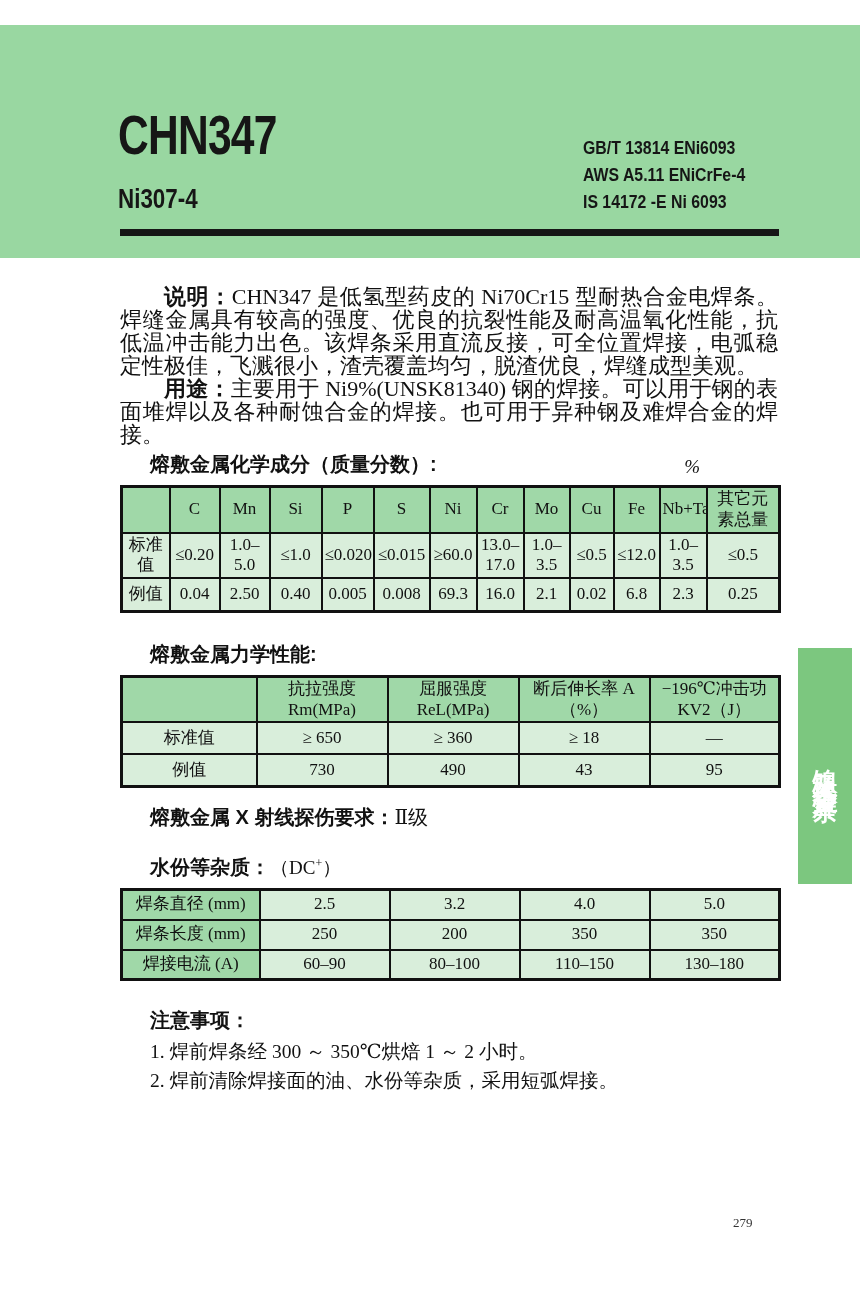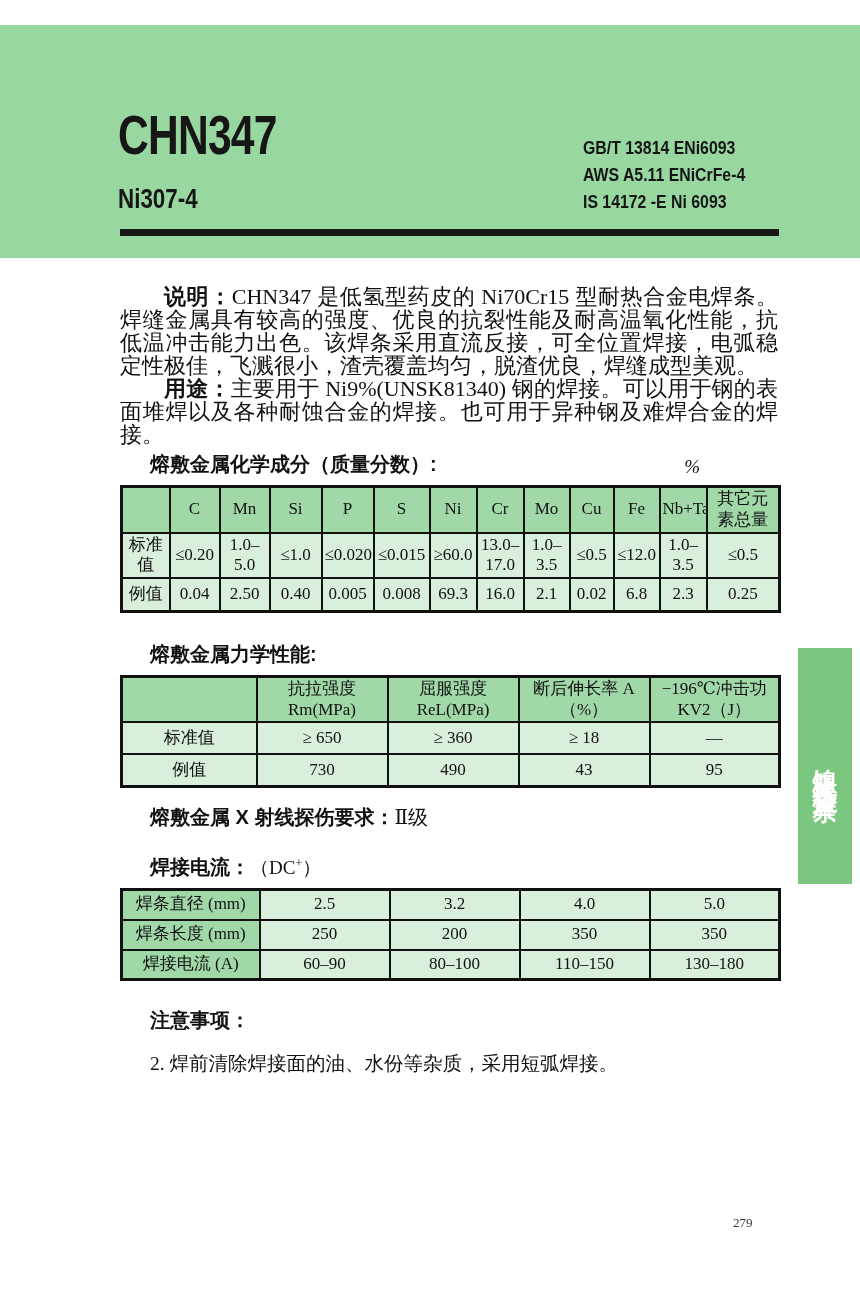--- a/index.html
+++ b/index.html
@@ -54,21 +54,21 @@
   .sec-mech td { font-size:18px; }
   .mh { font-size:17.5px; line-height:22px; }
 
   .sec-xray  { position:absolute; left:150px; top:804px; font-size:20px; }
   .sec-cur   { position:absolute; left:120px; top:854px; width:658px; }
   .cur-label-row { padding-left:30px; font-size:19px; }
   .sec-cur td { font-size:18px; }
   sup.dc { font-size:12px; }
 
   .sec-notes { position:absolute; left:150px; top:1006px; width:628px; font-size:19.5px; line-height:29px; }
-  .sec-notes .sec-title { display:block; margin-bottom:14px; }
+  .sec-notes .sec-title { display:block; margin-bottom:2px; }
   .sec-notes p { margin:0; }
 
   
   .side-tab {
     position:absolute; left:798px; top:648px; width:54px; height:236px; background:#7cc77f;
     display:flex; align-items:center; justify-content:center;
   }
   .side-tab span {
     writing-mode:vertical-rl; text-orientation:upright;
     font-family:"Liberation Sans","DejaVu Sans",sans-serif; font-weight:700;
@@ -204,21 +204,21 @@
     </tbody>
       </table>
   </div>
 
   <div class="sec-xray">
     <span class="sec-title">熔敷金属 X 射线探伤要求：</span><span>Ⅱ级</span>
   </div>
 
   <div class="sec-cur">
     <div class="cur-label-row">
-      <span class="sec-title">焊接电流：</span><span>（DC</span><sup class="dc">+</sup><span>）</span>
+      <span class="sec-title">水份等杂质：</span><span>（DC</span><sup class="dc">+</sup><span>）</span>
     </div>
     <table class="grid">
       <colgroup>
         <col style="width:138px">
           <col style="width:130px">
           <col style="width:130px">
           <col style="width:130px">
           <col style="width:130px">
       </colgroup>
       <tbody>
@@ -242,20 +242,21 @@
         <td class="lt">80–100</td>
         <td class="lt">110–150</td>
         <td class="lt">130–180</td>
       </tr>
     </tbody>
       </table>
   </div>
 
   <div class="sec-notes">
     <span class="sec-title">注意事项：</span>
+    <p>1. 焊前焊条经 300 ～ 350℃烘焙 1 ～ 2 小时。</p>
     <p>2. 焊前清除焊接面的油、水份等杂质，采用短弧焊接。</p>
   </div>
 
   <div class="side-tab">
     <span>镍及镍合金焊条</span>
   </div>
 
   <div class="page-num">279</div>
 
 </div>

